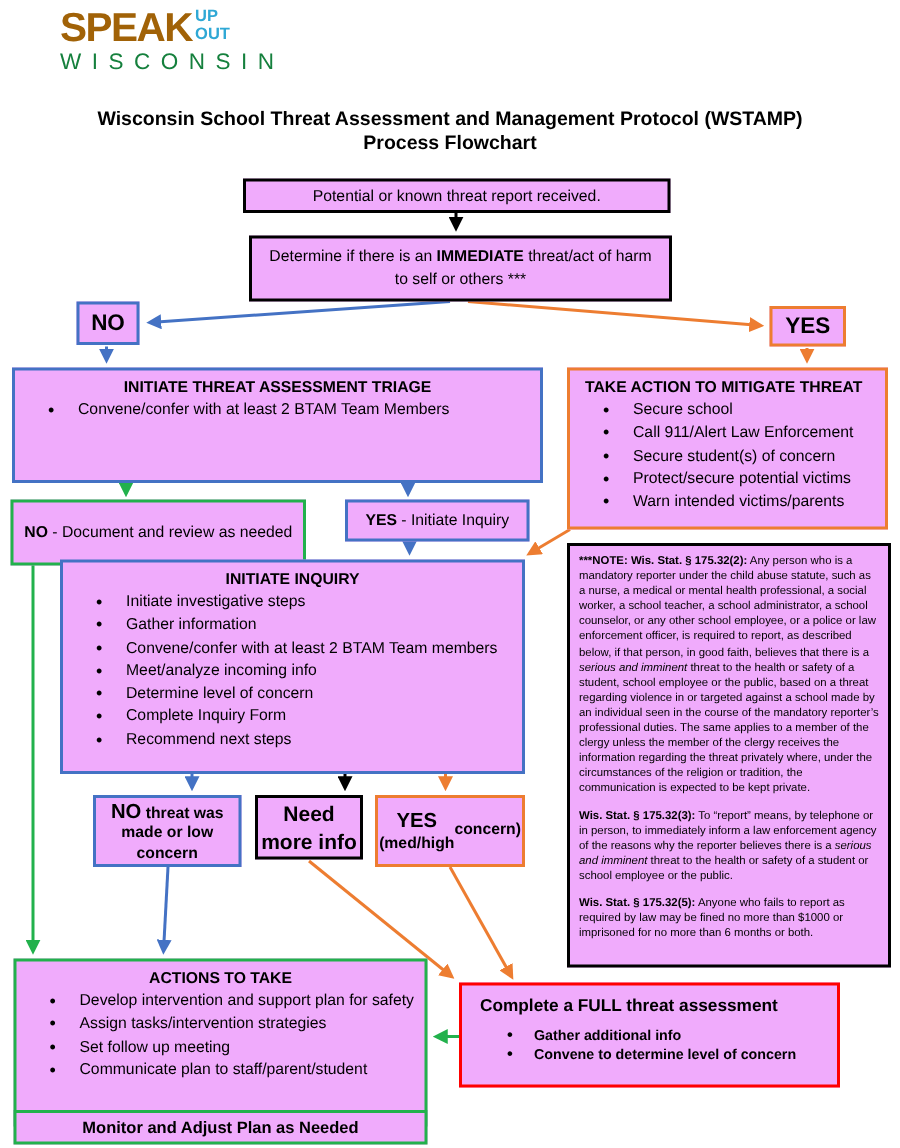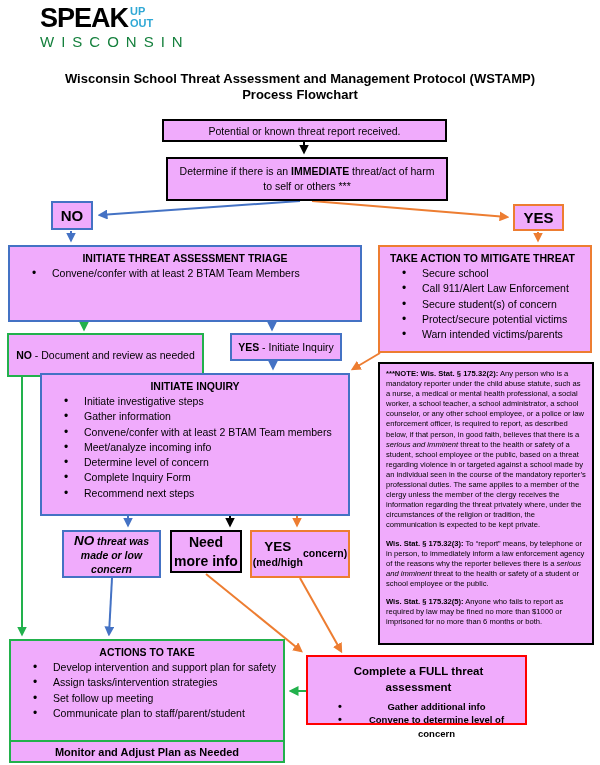--- a/index.html
+++ b/index.html
@@ -3,21 +3,21 @@
 <meta charset="utf-8">
 <style>
   * { box-sizing: border-box; margin: 0; padding: 0; }
   html,body { background:#fff; }
   body { font-family: "Liberation Sans", sans-serif; }
   .page { position: relative; width: 600px; height: 765px; background: #fff; overflow: hidden; }
 
   
   .logo { position: absolute; left: 40px; top: 5px; }
   .logo-row { display: flex; align-items: flex-start; }
-  .logo-speak { font-size: 27px; font-weight: bold; color: #000000; letter-spacing: -1px; line-height: 1; }
+  .logo-speak { font-size: 27px; font-weight: bold; color: #a16207; letter-spacing: -1px; line-height: 1; }
   .logo-stack { display: flex; flex-direction: column; margin-left: 2px; margin-top: 1px; }
   .logo-up, .logo-out { font-size: 11px; font-weight: bold; color: #2FA8D5; line-height: 1.05; letter-spacing: 0; }
   .logo-wisconsin { font-size: 15px; color: #15803d; letter-spacing: 7px; margin-top: 2px; line-height: 1; }
 
   
   .title { position: absolute; left: 0; top: 71px; width: 600px; text-align: center; font-weight: bold; font-size: 13px; color: #000; line-height: 1.25; }
 
   
   .box { position: absolute; background: #f0abfc; z-index: 2; }
   .b-black  { border: 2px solid #000; }
@@ -40,29 +40,29 @@
   .list-box ul { list-style: none; margin: 0; padding-left: 36px; }
   .list-box li { position: relative; }
   .list-box li::before { content: "\2022"; position: absolute; left: -20px; top: -1px; font-size: 12px; }
 
   .box-triage   { left:8px;   top:245px; width:354px; height:77px; }
   .box-mitigate { left:378px; top:245px; width:214px; height:108px; }
   .box-mitigate .bx-title { text-align: left; padding-left: 4px; }
   .box-inquiry  { left:40px;  top:373px; width:310px; height:143px; }
 
   .box-nodoc  { left:7px;   top:333px; width:197px; height:44px; font-size:10.5px; }
-  .box-yesinq { left:230px; top:333px; width:112px; height:28px; font-size:10.5px; }
-
-  .box-nothreat { left:62px;  top:530px; width:99px;  height:48px; font-size:10.5px; font-weight:bold; flex-direction:column; line-height:1.3; padding:2px;font-style:italic; }
+  .box-yesinq { left:230px; top:333px; width:123px; height:28px; font-size:10.5px; }
+
+  .box-nothreat { left:62px;  top:530px; width:99px;  height:48px; font-size:10.5px; font-weight:bold; flex-direction:column; line-height:1.3; padding:2px; }
   .box-needmore { left:170px; top:530px; width:72px;  height:43px; font-size:14px;  font-weight:bold; line-height:1.3; }
   .box-yesmed   { left:250px; top:530px; width:100px; height:48px; font-size:10.5px; font-weight:bold; line-height:1.3; padding:2px; }
   .big-word { font-size: 13.5px; font-weight: bold; }
 
   .box-actions { left:9px; top:639px; width:276px; height:112px; }
-  .box-full { left:306px; top:655px; width:221px; height:70px; padding:6px 8px; font-size:9.5px; line-height:1.4;text-align:center; }
+  .box-full { left:306px; top:655px; width:254px; height:70px; padding:6px 8px; font-size:9.5px; line-height:1.4; }
   .box-full .bx-title { font-size: 11.5px; font-weight: bold; padding-left: 4px; margin-bottom: 5px; }
   .box-full ul { list-style:none; margin:0; padding-left: 40px; font-weight: bold; }
   .box-full li { position: relative; }
   .box-full li::before { content:"\2022"; position:absolute; left:-18px; top:-1px; font-size:11px; }
   .box-monitor { left:9px; top:740px; width:276px; height:23px; font-size:11px; font-weight:bold; }
 
   .box-note { left:378px; top:362px; width:216px; height:283px; padding:5px 6px; font-size:7.6px; line-height:1.33; color:#000; }
   .box-note p { margin-bottom: 8px; }
   .box-note .lead { font-weight: bold; }
   .box-note .ital { font-style: italic; }

